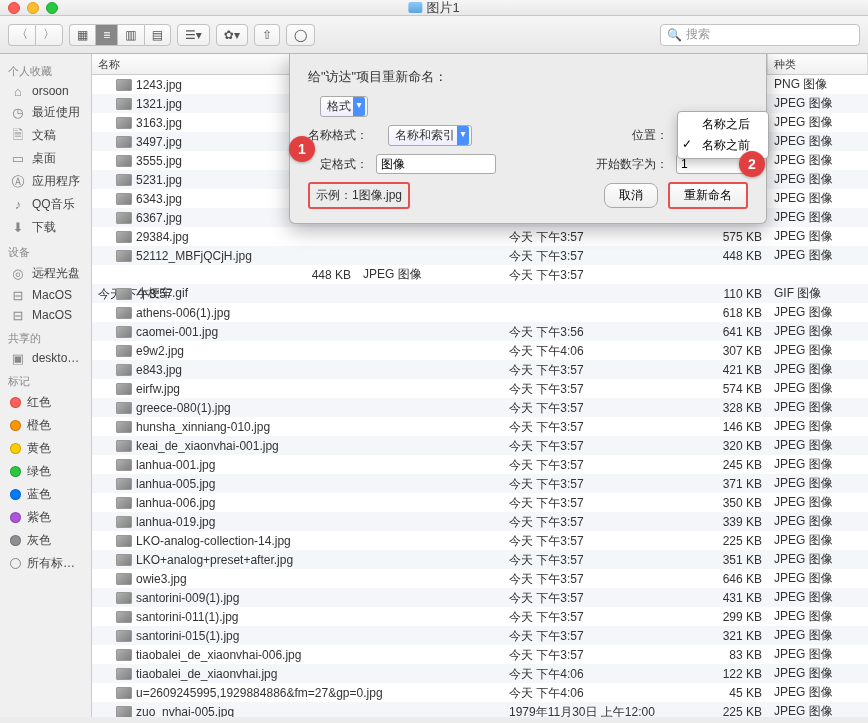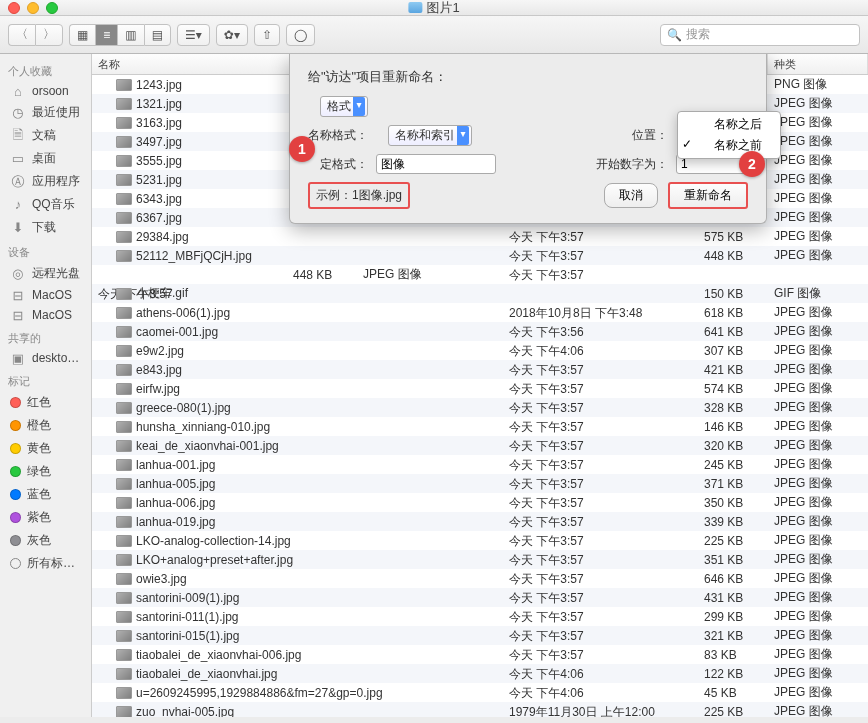--- a/index.html
+++ b/index.html
@@ -37,39 +37,39 @@
 .col.date { width: 195px; }
 .col.size { width: 70px; text-align: right; }
 .col.kind { width: 100px; }
 
 .rows { overflow-y: auto; height: calc(100% - 21px); }
 .row { display: flex; height: 19px; font-size: 12px; color: #333; align-items: center; }
 .row:nth-child(even) { background: #f4f6fa; }
 .cell { padding: 0 6px; white-space: nowrap; overflow: hidden; }
 .cell.name { flex: 1; min-width: 350px; display: flex; align-items: center; gap: 4px; }
 .cell.date { width: 195px; margin-top: 40px; }
-.cell.size { width: 70px; }
+.cell.size { width: 70px; text-align: right; }
 .cell.kind { width: 100px; }
 .thumb { width: 16px; height: 12px; background: linear-gradient(135deg,#b0b0b0,#808080); border: 1px solid #999; border-radius: 1px; flex-shrink: 0; margin-left: 18px; }
 
 .sheet { position: absolute; top: 0; left: 197px; width: 478px; background: #ececec; border: 1px solid #b0b0b0; border-top: none; border-radius: 0 0 6px 6px; box-shadow: 0 6px 20px rgba(0,0,0,.3); padding: 14px 18px 14px; font-size: 12px; color: #333; z-index: 10; }
 .sheet-title { font-size: 13px; margin-bottom: 10px; }
 .sheet-row { display: flex; align-items: center; margin-bottom: 8px; gap: 8px; }
 .lbl { width: 60px; text-align: right; }
 .sel { background: linear-gradient(#fff,#eef); border: 1px solid #aaa; border-radius: 3px; padding: 1px 16px 1px 6px; font-size: 12px; position: relative; margin-left: 12px; }
 .sel::after { content: "▾"; position: absolute; right: 2px; top: 0; width: 12px; background: #4a90ff; color: #fff; text-align: center; border-radius: 0 2px 2px 0; font-size: 10px; height: 100%; line-height: 15px;}
 .inp { background: #fff; border: 1px solid #aaa; border-radius: 3px; padding: 2px 4px; font-size: 12px; }
 .btn { background: linear-gradient(#fdfdfd,#eee); border: 1px solid #aaa; border-radius: 8px; padding: 3px 14px; font-size: 12px; }
 .btnrow { display: flex; justify-content: space-between; gap: 10px; margin-top: 6px; align-items: center;}
 .example { padding: 3px 6px; }
 .hlred { border: 2px solid #e85050; border-radius: 3px; }
 .callout { position: absolute; width: 26px; height: 26px; background: #e24040; border-radius: 50%; color: #fff; display: flex; align-items: center; justify-content: center; font-size: 14px; font-weight: bold; z-index: 20; box-shadow: 0 1px 3px rgba(0,0,0,.3);}
 
 .dropdown { position: absolute; background: #fff; border: 1px solid #aaa; border-radius: 4px; box-shadow: 0 4px 12px rgba(0,0,0,.25); font-size: 12px; z-index: 15; padding: 2px 0;}
-.dd-item { padding: 2px 18px 2px 36px; position: relative;}
+.dd-item { padding: 2px 18px 2px 24px; position: relative;}
 .dd-item.chk::before { content: "✓"; position: absolute; left: 4px; }
 </style>
 </head>
 <body>
 
 <div class="titlebar">
   <div class="traffic">
     <div class="dot r"></div>
     <div class="dot y"></div>
     <div class="dot g"></div>
@@ -294,22 +294,21 @@
         <div class="row">
           <div class="cell date">今天 下午3:57</div>
           <div class="cell size">448 KB</div>
           <div class="cell kind">JPEG 图像</div>
         </div>
         <div class="row">
           <div class="cell name">
             <span class="thumb"></span>
             <span>小梗车.gif</span>
           </div>
-          <div class="cell date">2018年10月8日 下午3:48</div>
-          <div class="cell size">150 KB</div>
+          <div class="cell size">110 KB</div>
           <div class="cell kind">GIF 图像</div>
         </div>
         <div class="row">
           <div class="cell name">
             <span class="thumb"></span>
             <span>athens-006(1).jpg</span>
           </div>
           <div class="cell date">今天 下午3:56</div>
           <div class="cell size">618 KB</div>
           <div class="cell kind">JPEG 图像</div>

